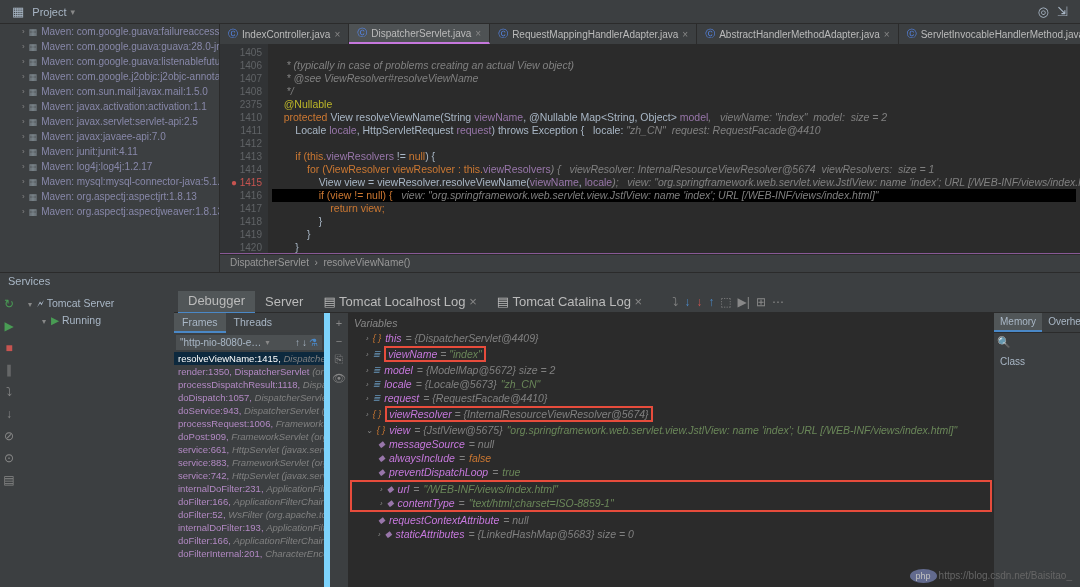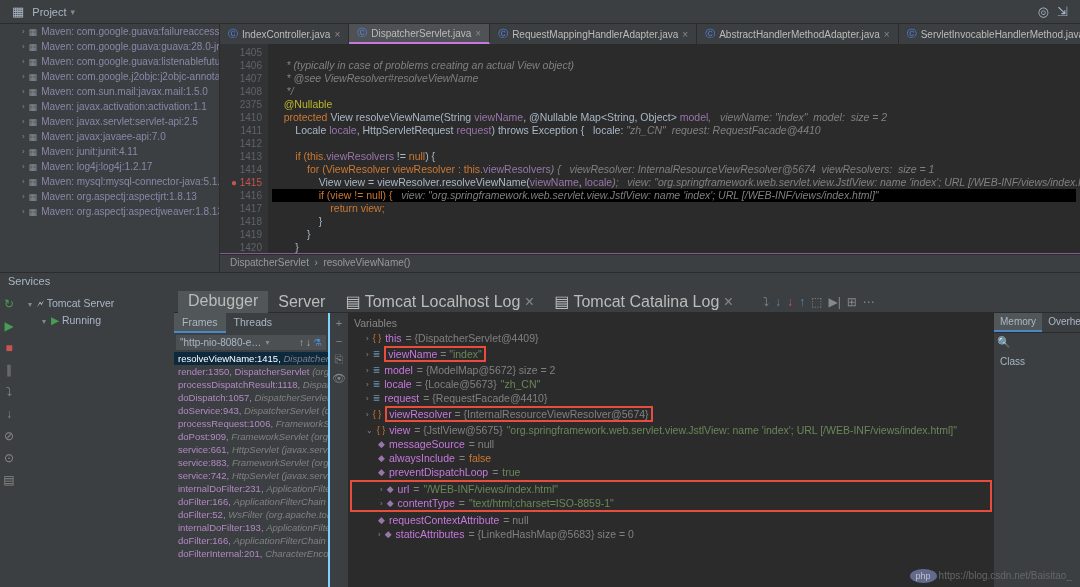--- a/index.html
+++ b/index.html
@@ -46,39 +46,39 @@
 
 .debug { flex: 1; display: flex; background: #2b2b2b; border-top: 1px solid #3c3f41; overflow: hidden; }
 .debug-left-icons { width: 18px; background: #3c3f41; display: flex; flex-direction: column; align-items: center; padding-top: 6px; gap: 8px; }
 .debug-left-icons .di { font-size: 12px; color: #888; cursor: pointer; }
 .debug-left-icons .di.green { color: #499c54; }
 .debug-tree-col { width: 156px; background: #3c3f41; padding: 4px 2px; font-size: 10.5px; }
 .debug-tree-col .srv { padding: 2px 4px 2px 8px; }
 .debug-tree-col .srv .chev { color: #888; font-size: 8px; margin-right: 2px; }
 .debug-main { flex: 1; display: flex; flex-direction: column; overflow: hidden; }
 .debug-tabs { display: flex; height: 22px; background: #3c3f41; align-items: center; padding-left: 4px; border-bottom: 1px solid #2b2b2b; }
-.debug-tabs .dtab { padding: 4px 10px; font-size: 16px; color: #bbb; cursor: pointer; }
+.debug-tabs .dtab { padding: 4px 10px; font-size: 13px; color: #bbb; cursor: pointer; }
 .debug-tabs .dtab.active { background: #515658; border-bottom: 2px solid #4a88c7; }
 .debug-tabs .right-icons { margin-left: 20px; display: flex; gap: 6px; }
 .debug-tabs .right-icons .i { font-size: 12px; color: #888; cursor: pointer; }
 .debug-body { flex: 1; display: flex; overflow: hidden; }
-.frames-col { width: 156px; background: #3c3f41; display: flex; flex-direction: column; border-right: 2px solid #7dd3fc; }
+.frames-col { width: 156px; background: #3c3f41; display: flex; flex-direction: column; border-right: 6px solid #7dd3fc; }
 .frames-col .fheader { display: flex; height: 20px; font-size: 10.5px; }
 .frames-col .fheader .ft { padding: 3px 8px; cursor: pointer; }
 .frames-col .fheader .ft.active { background: #515658; border-bottom: 2px solid #4a88c7; }
 .frames-col .thread-sel { background: #4c5052; padding: 2px 4px; font-size: 10px; margin: 2px; display: flex; align-items: center; gap: 4px; }
 .frames-col .thread-sel .chev { color: #888; font-size: 8px; }
 .frames-col .thread-sel .nav-icons { margin-left: auto; display: flex; gap: 2px; }
 .frames-col .fr { padding: 1px 4px; font-size: 9.5px; color: #b389c4; white-space: nowrap; overflow: hidden; }
 .frames-col .fr.sel { background: #0d293e; color: #fff; }
 .frames-col .fr .cls { color: #808080; font-style: italic; }
 .vars-col { flex: 1; background: #2b2b2b; overflow: hidden; display: flex; }
 .vars-icons { width: 18px; background: #3c3f41; display: flex; flex-direction: column; align-items: center; gap: 6px; padding-top: 4px; }
 .vars-icons .vi { font-size: 11px; color: #888; cursor: pointer; }
-.vars-tree { flex: 1; padding: 2px; font-size: 10.5px; overflow: hidden; }
+.vars-tree { flex: 1; padding: 2px; font-size: 10.5px; overflow: hidden; font-style: italic; }
 .vars-tree .vheader { color: #888; padding: 2px 4px; }
 .vars-tree .var { padding: 1px 4px 1px 16px; display: flex; align-items: center; gap: 4px; white-space: nowrap; }
 .vars-tree .var.d1 { padding-left: 28px; }
 .vars-tree .var .chev { color: #888; font-size: 8px; }
 .vars-tree .var .vname { color: #c678dd; }
 .vars-tree .var .vval { color: #808080; }
 .vars-tree .var .vstr { color: #6a8759; }
 .vars-tree .var .vbool-t { color: #6a8759; }
 .vars-tree .var .vbool-f { color: #cc7832; }
 .vars-tree .redbox { border: 2px solid #e74c3c; display: inline-block; padding: 0px 2px; }

